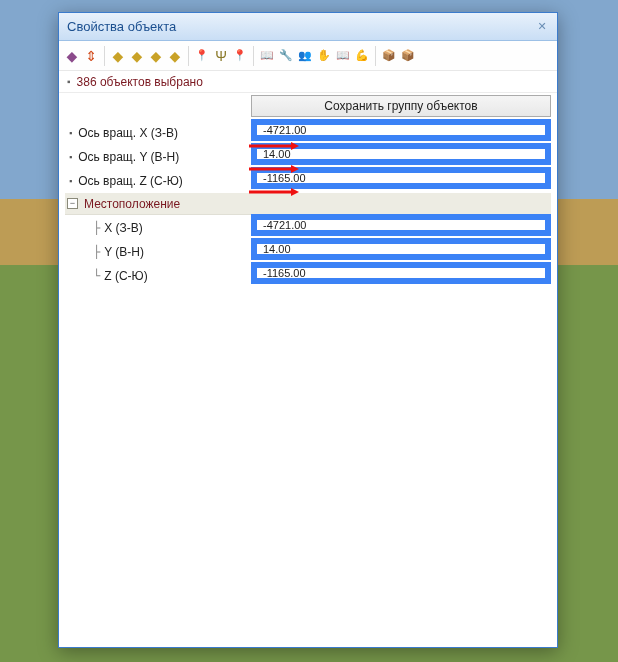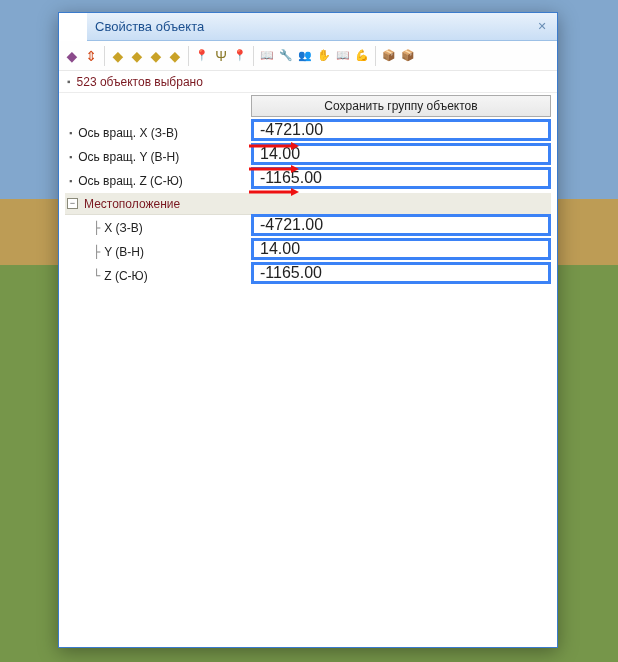--- a/index.html
+++ b/index.html
@@ -28,21 +28,20 @@
     box-shadow: 0 4px 18px rgba(0,0,0,0.35);
   }
   .titlebar {
     height: 28px;
     background: linear-gradient(to bottom, #E8F1FB 0%, #C9DEF5 100%);
     border-bottom: 1px solid #9CC0E6;
     display: flex;
     align-items: center;
     padding: 0 8px;
     position: relative;
-    margin-left: 28px;
   }
   .titlebar-text {
     color: #1B4F8F;
     font-size: 13px;
   }
   .close-btn {
     position: absolute;
     right: 6px;
     top: 4px;
     width: 18px;
@@ -125,24 +124,24 @@
     font-size: 12px;
     text-align: right;
   }
   .value-cell {
     flex: 1;
     height: 28px;
   }
   .value-input {
     width: 100%;
     height: 22px;
-    border: 3px solid #3b82f6;
+    border: 6px solid #3b82f6;
     background: #FFFFFF;
     padding: 0 6px;
-    font-size: 16px;
+    font-size: 11px;
     font-family: Arial, sans-serif;
     color: #222;
   }
   .action-btn {
     width: 100%;
     height: 22px;
     border: 1px solid #ABABAB;
     background: linear-gradient(to bottom, #F5F5F5, #E8E8E8);
     font-size: 12px;
     color: #222;
@@ -215,21 +214,21 @@
     <div class="tool-icon" style="font-size:11px">✋</div>
     <div class="tool-icon" style="font-size:11px">📖</div>
     <div class="tool-icon" style="font-size:11px">💪</div>
     <div class="tool-sep"></div>
     <div class="tool-icon" style="color:#6AA332;font-size:11px">📦</div>
     <div class="tool-icon" style="color:#6AA332;font-size:11px">📦</div>
   </div>
 
   <div class="status-row">
     <span class="bullet">▪</span>
-    <span class="status-text">523 объектов выбрано</span>
+    <span class="status-text">386 объектов выбрано</span>
   </div>
 
   <div class="content">
 
     <div class="prop-row">
       <div class="label-cell"></div>
       <div class="value-cell">
         <button class="action-btn">Сохранить группу объектов</button>
       </div>
     </div>

